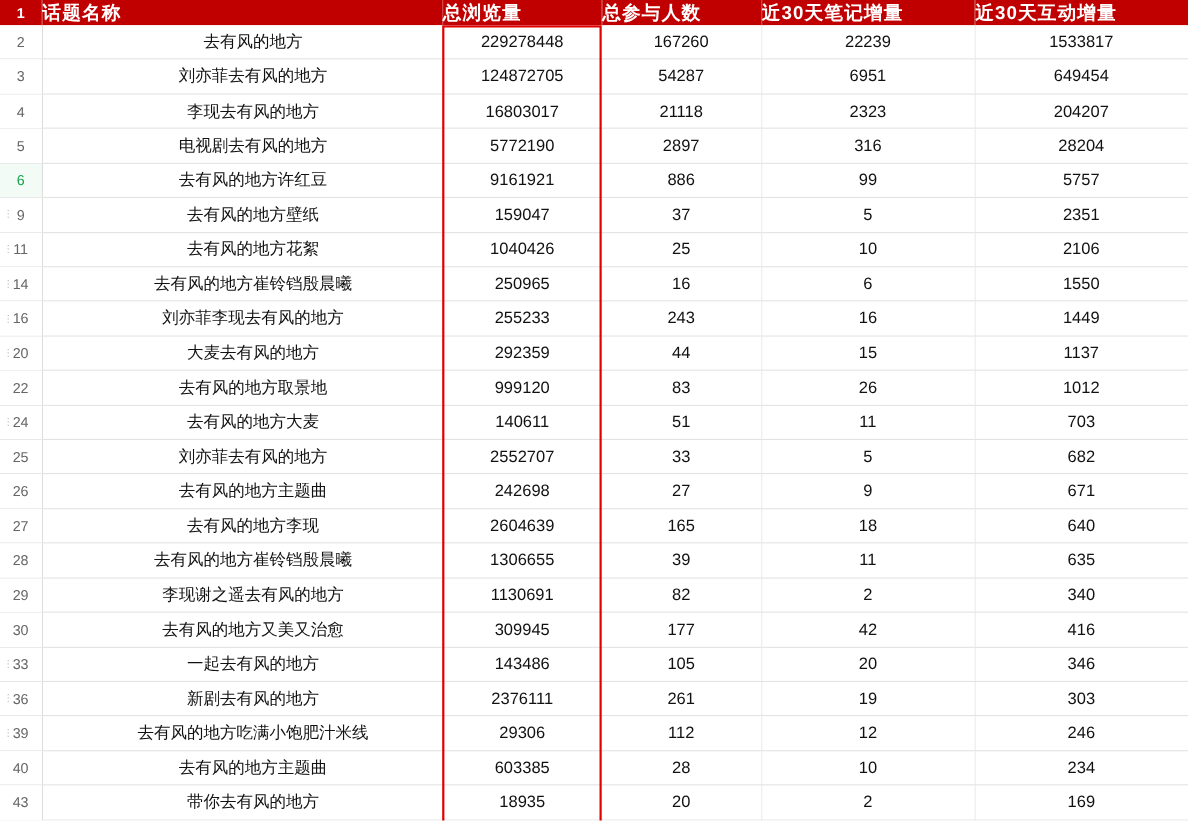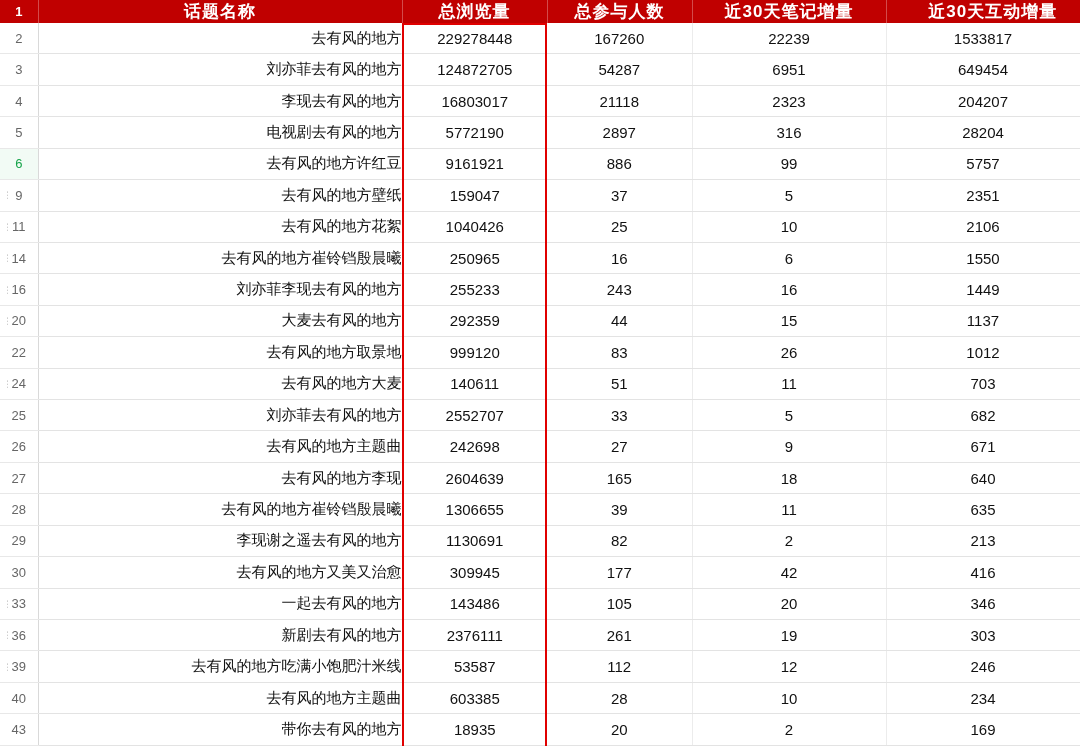--- a/index.html
+++ b/index.html
@@ -56,47 +56,47 @@
     display: none;
   }
   .rowhead.gap .dots { display: block; }
 
   
   .hdr {
     background: #c00000;
     color: #ffffff;
     font-size: 17px;
     font-weight: bold;
-    text-align: center;
+    text-align: left;
     vertical-align: middle;
     border-right: 1px solid #d34a4a;
     letter-spacing: 1px;
   }
-  .hdr:last-child { border-right: none; padding-left: 19px; }
+  .hdr:last-child { border-right: none; }
   .hdr-gutter {
     background: #c00000;
     color: #ffffff;
     font-size: 13px;
     text-align: center;
     vertical-align: middle;
     border-right: 1px solid #d34a4a;
   }
 
   
   .c {
     font-size: 15px;
     color: #111111;
     vertical-align: middle;
     border-bottom: 1px solid #e3e3e3;
     border-right: 1px solid #ececec;
     background: #ffffff;
     height: 29px;
   }
   .c.name {
-    text-align: right;
+    text-align: center;
     padding-left: 20px;
   }
   .c.num {
     text-align: center;
   }
   .c.selcol {
     border-left: none;
     border-right: none;
   }
 
@@ -259,21 +259,21 @@
           <td class="c num">39</td>
           <td class="c num">11</td>
           <td class="c num">635</td>
         </tr>
         <tr>
           <td class="rowhead">29</td>
           <td class="c name">李现谢之遥去有风的地方</td>
           <td class="c num selcol">1130691</td>
           <td class="c num">82</td>
           <td class="c num">2</td>
-          <td class="c num">213</td>
+          <td class="c num">340</td>
         </tr>
         <tr>
           <td class="rowhead">30</td>
           <td class="c name">去有风的地方又美又治愈</td>
           <td class="c num selcol">309945</td>
           <td class="c num">177</td>
           <td class="c num">42</td>
           <td class="c num">416</td>
         </tr>
         <tr>
@@ -288,21 +288,21 @@
           <td class="rowhead gap"><span class="dots">⋮</span>36</td>
           <td class="c name">新剧去有风的地方</td>
           <td class="c num selcol">2376111</td>
           <td class="c num">261</td>
           <td class="c num">19</td>
           <td class="c num">303</td>
         </tr>
         <tr>
           <td class="rowhead gap"><span class="dots">⋮</span>39</td>
           <td class="c name">去有风的地方吃满小饱肥汁米线</td>
-          <td class="c num selcol">53587</td>
+          <td class="c num selcol">29306</td>
           <td class="c num">112</td>
           <td class="c num">12</td>
           <td class="c num">246</td>
         </tr>
         <tr>
           <td class="rowhead">40</td>
           <td class="c name">去有风的地方主题曲</td>
           <td class="c num selcol">603385</td>
           <td class="c num">28</td>
           <td class="c num">10</td>

